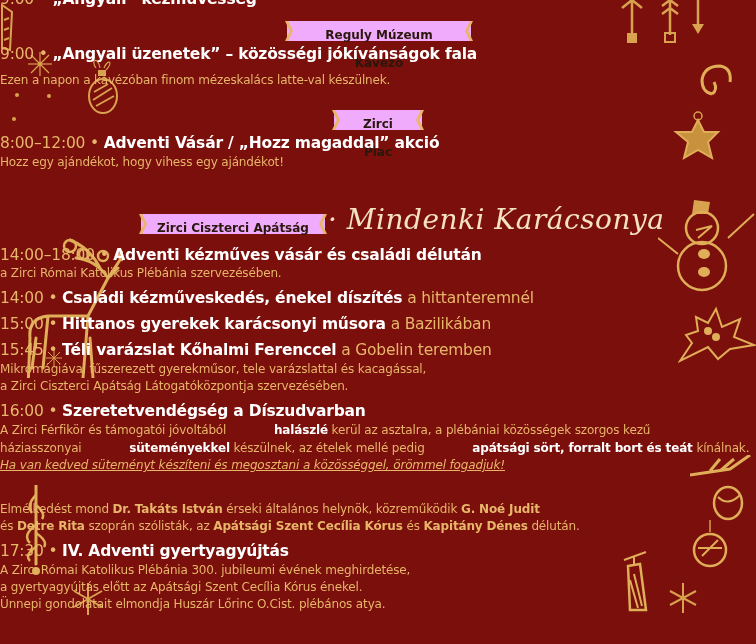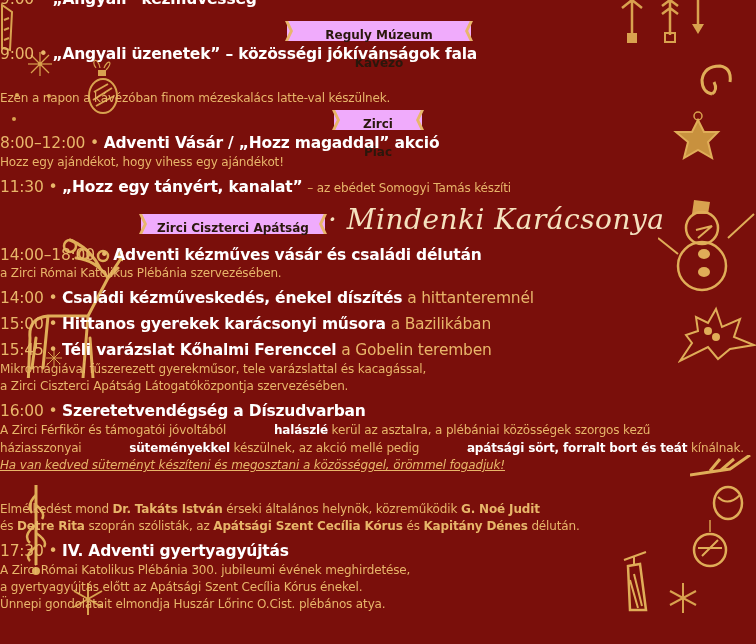--- a/index.html
+++ b/index.html
@@ -188,37 +188,31 @@
     <span class="title">„Angyali” kézművesség</span>
   </div>
 
   <div class="banner" style="left:287px;top:21px;width:152px;">Reguly Múzeum Kávézó</div>
 
   <div class="line h" style="top:45px;">
     <span class="time">9:00</span>
     <span class="sep">•</span>
     <span class="title">„Angyali üzenetek” – közösségi jókívánságok fala</span>
   </div>
-  <div class="line d" style="top:91px;">Ezen a napon a kávézóban finom mézeskalács latte-val készülnek.</div>
+  <div class="line d" style="top:73px;">Ezen a napon a kávézóban finom mézeskalács latte-val készülnek.</div>
 
   <div class="banner" style="left:334px;top:110px;width:56px;">Zirci Piac</div>
 
   <div class="line h" style="top:134px;">
     <span class="time">8:00–12:00</span>
     <span class="sep">•</span>
     <span class="title">Adventi Vásár / „Hozz magaddal” akció</span>
   </div>
   <div class="line d" style="top:155px;">Hozz egy ajándékot, hogy vihess egy ajándékot!</div>
 
-  <div class="line h" style="top:178px;">
-    <span class="time">11:30</span>
-    <span class="sep">•</span>
-    <span class="title">„Hozz egy tányért, kanalat”</span>
-    <span class="d">– az ebédet Somogyi Tamás készíti</span>
-  </div>
 
   <div class="banner" style="left:141px;top:214px;width:152px;">Zirci Ciszterci Apátság</div>
   <div class="script" style="left:328px;top:203px;">· Mindenki Karácsonya</div>
 
   <div class="line h" style="top:246px;">
     <span class="time">14:00–18:00</span>
     <span class="sep">•</span>
     <span class="title">Adventi kézműves vásár és családi délután</span>
   </div>
   <div class="line d" style="top:266px;">a Zirci Római Katolikus Plébánia szervezésében.</div>
@@ -248,21 +242,21 @@
 
   <div class="line h" style="top:402px;">
     <span class="time">16:00</span>
     <span class="sep">•</span>
     <span class="title">Szeretetvendégség a Díszudvarban</span>
   </div>
   <div class="line d" style="top:423px;">
     <span>A Zirci Férfikör és támogatói jóvoltából </span><b>halászlé</b><span> kerül az asztalra, a plébániai közösségek szorgos kezű</span>
   </div>
   <div class="line d" style="top:441px;">
-    <span>háziasszonyai </span><b>süteményekkel</b><span> készülnek, az akció mellé pedig </span><b>apátsági sört, forralt bort és teát</b><span> kínálnak.</span>
+    <span>háziasszonyai </span><b>süteményekkel</b><span> készülnek, az ételek mellé pedig </span><b>apátsági sört, forralt bort és teát</b><span> kínálnak.</span>
   </div>
   <div class="line d note" style="top:458px;">Ha van kedved süteményt készíteni és megosztani a közösséggel, örömmel fogadjuk!</div>
 
   <div class="line d" style="top:502px;">
     <span>Elmélkedést mond </span><span class="gb">Dr. Takáts István</span><span> érseki általános helynök, közreműködik </span><span class="gb">G. Noé Judit</span>
   </div>
   <div class="line d" style="top:519px;">
     <span>és </span><span class="gb">Detre Rita</span><span> szoprán szólisták, az </span><span class="gb">Apátsági Szent Cecília Kórus</span><span> és </span><span class="gb">Kapitány Dénes</span><span> délután.</span>
   </div>
 

